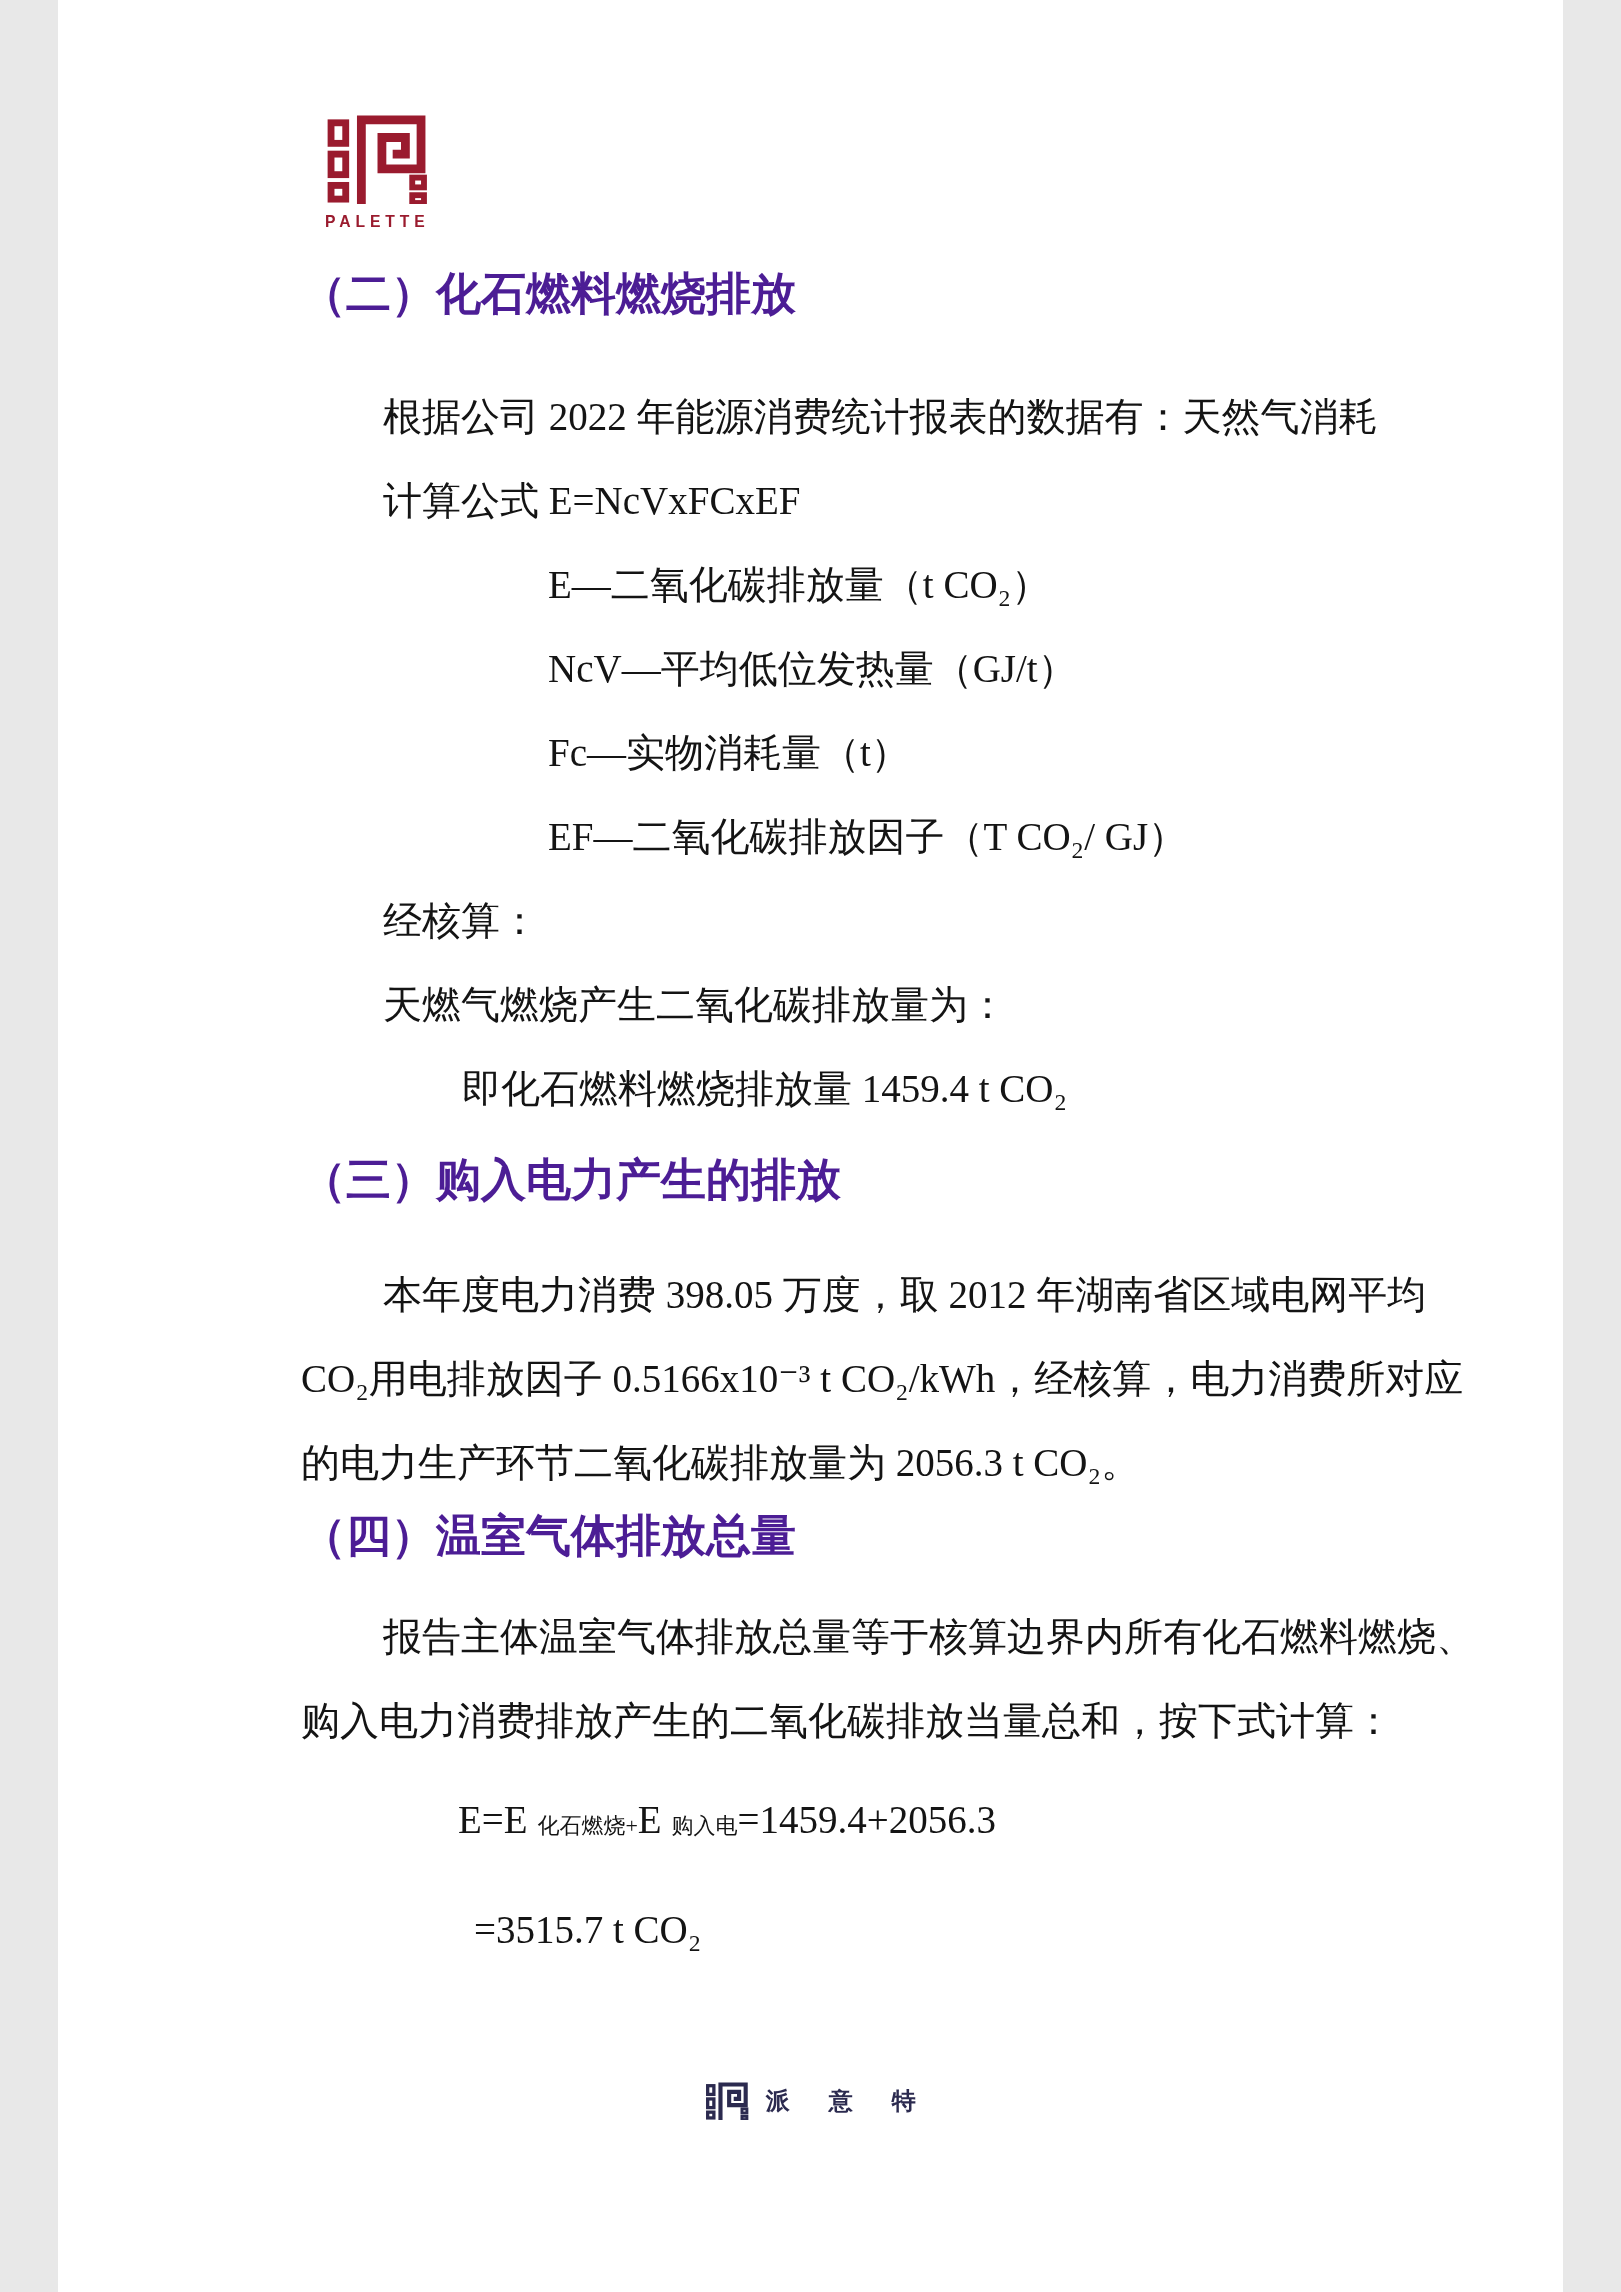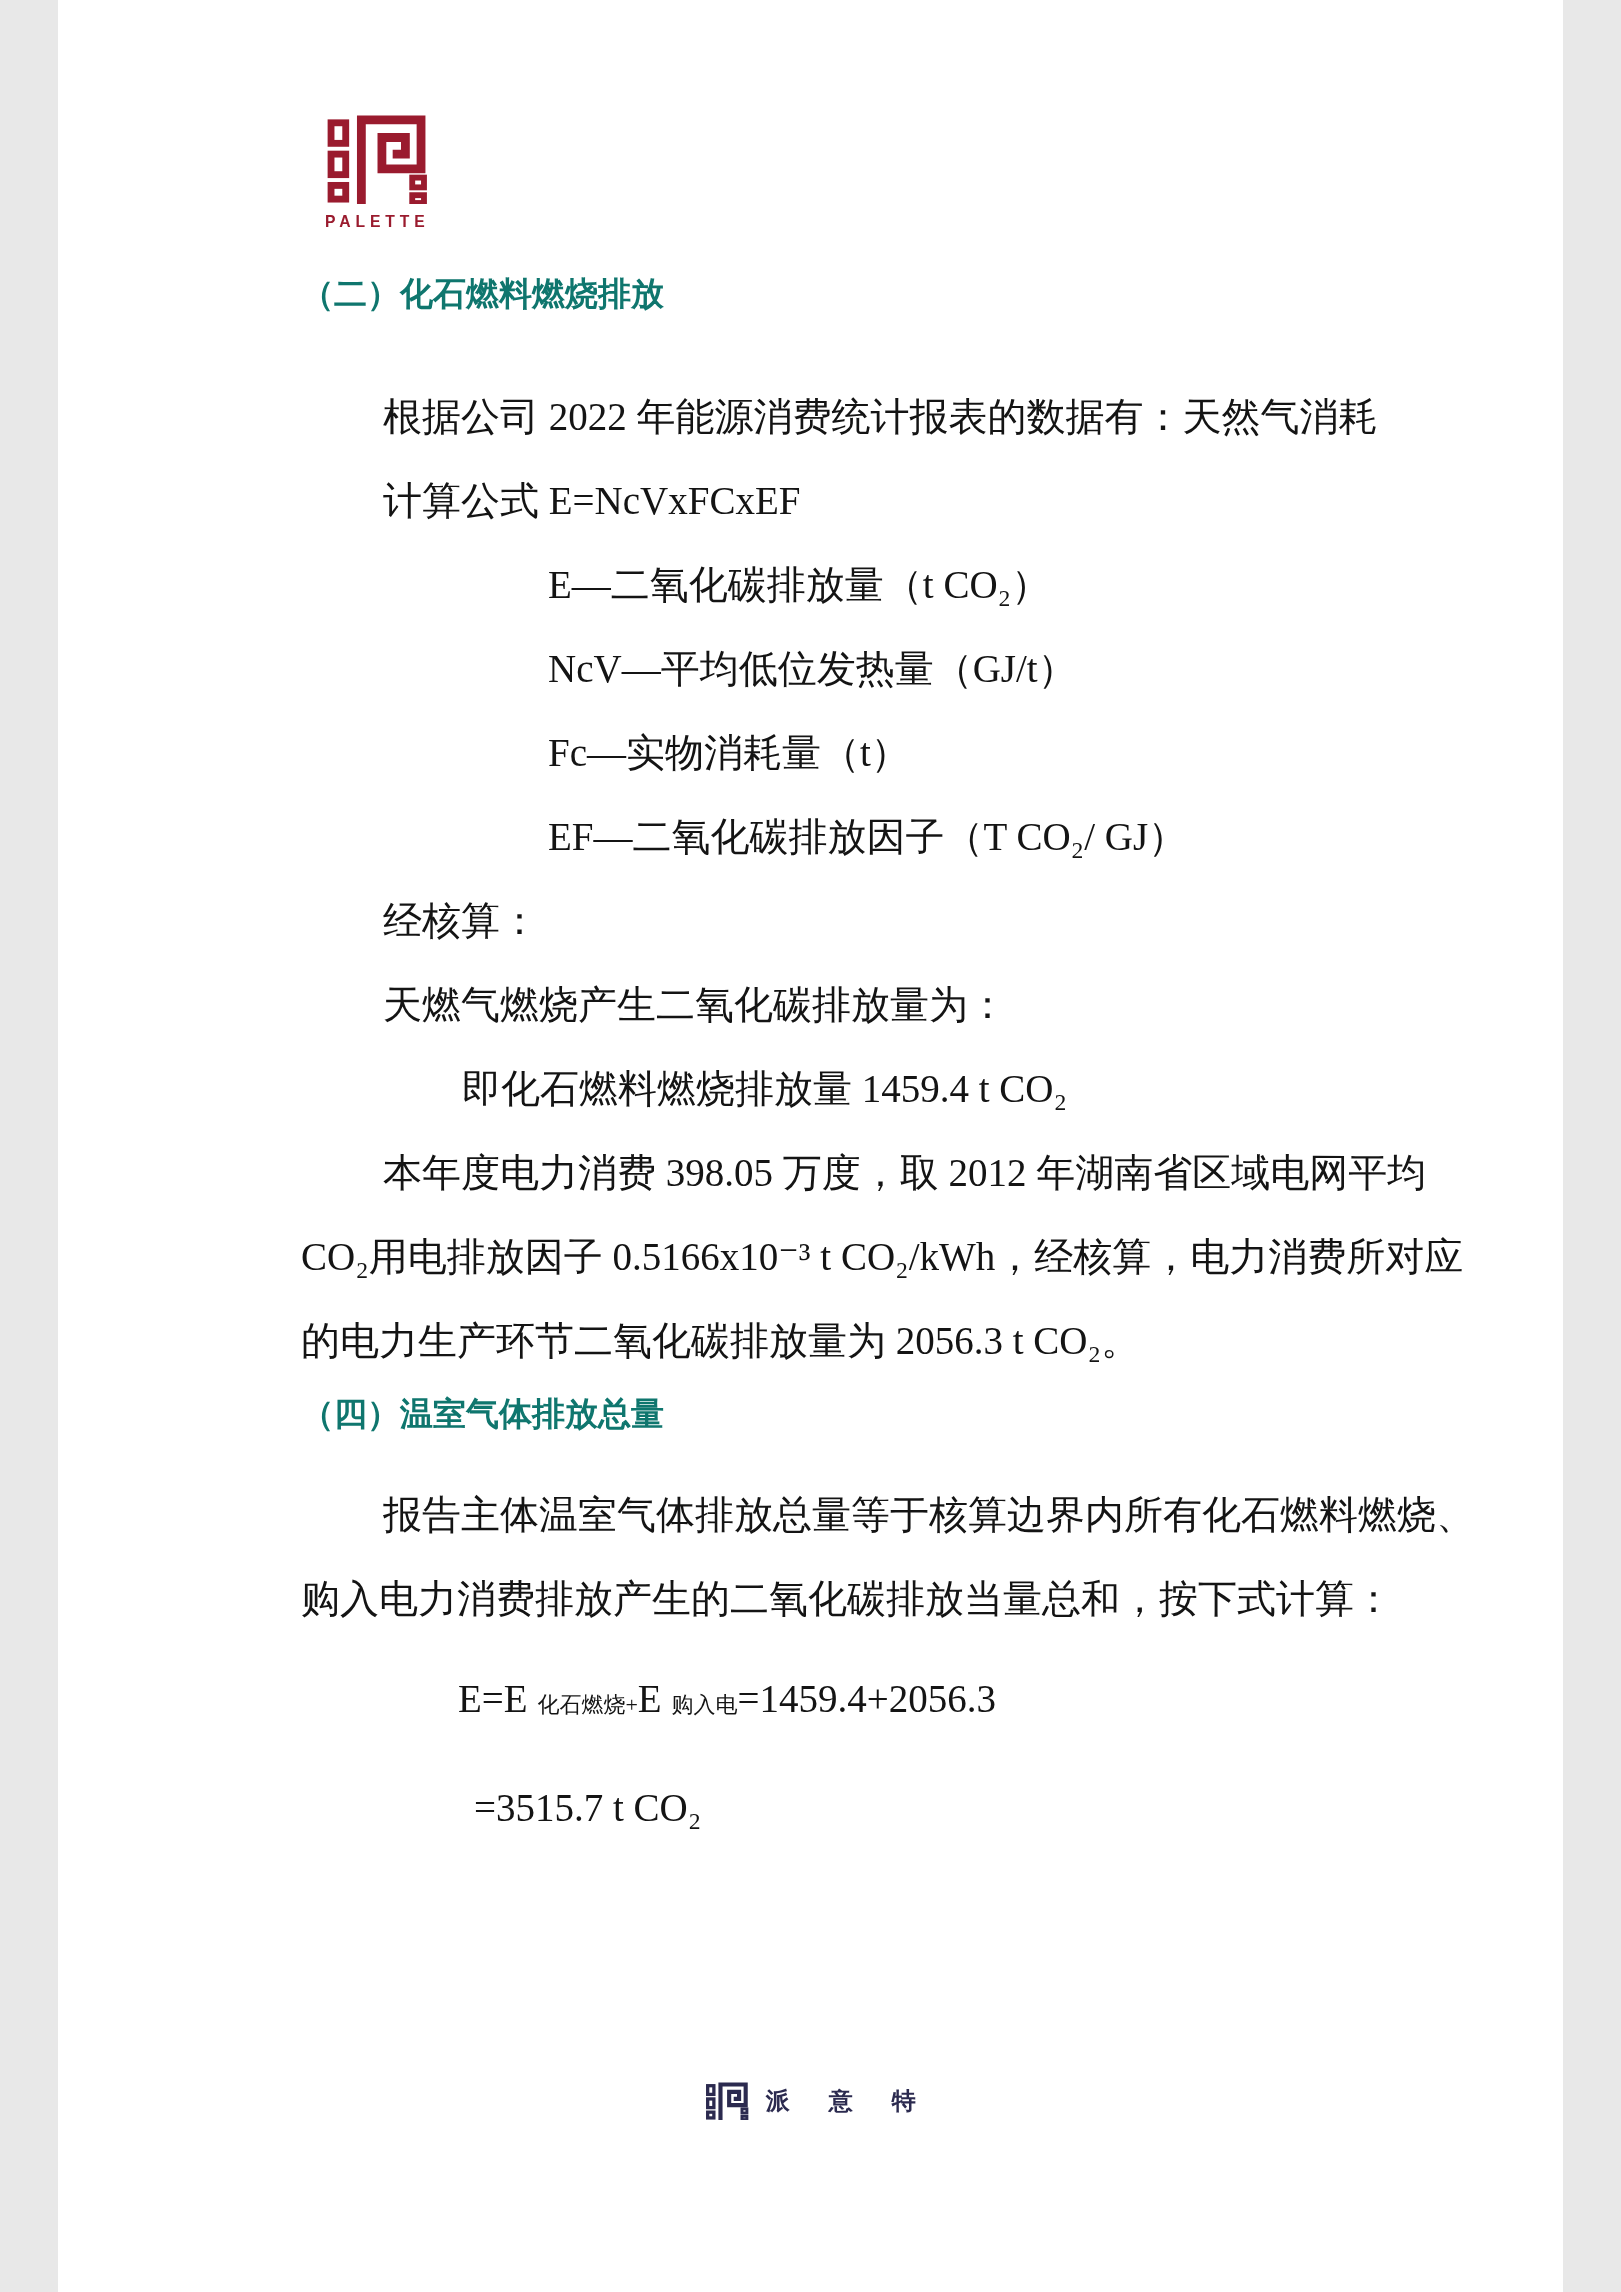--- a/index.html
+++ b/index.html
@@ -22,22 +22,22 @@
     font-size:15.7px; font-weight:700; letter-spacing:4.9px;
     color:#9a1b2e;
   }
 
   
   .content { position:absolute; left:243px; top:0; width:1162px; }
 
   .ln { font-size:39px; line-height:84px; white-space:nowrap; }
   .h  {
     font-family:"Liberation Sans","DejaVu Sans",sans-serif;
-    font-weight:700; font-size:33px; line-height:61px; white-space:nowrap;
-    color:#0f766e;
+    font-weight:700; font-size:45px; line-height:61px; white-space:nowrap;
+    color:#4c1d95;
   }
   .h2m { margin:263px 0 51px 0; }
   .h3m { margin:17.6px 0 43px 0; }
   .h4m { margin:0 0 29px 0; }
 
   .ind2 { padding-left:82px; }   
   .ind4 { padding-left:161px; }  
   .ind6 { padding-left:247px; }  
   .indF { padding-left:157px; margin-top:15.7px; } 
   .indR { padding-left:173px; margin-top:19.6px; } 
@@ -82,20 +82,21 @@
     <div class="ln ind2">根据公司 2022 年能源消费统计报表的数据有：天然气消耗</div>
     <div class="ln ind2">计算公式 E=NcVxFCxEF</div>
     <div class="ln ind6">E—二氧化碳排放量（t CO₂）</div>
     <div class="ln ind6">NcV—平均低位发热量（GJ/t）</div>
     <div class="ln ind6">Fc—实物消耗量（t）</div>
     <div class="ln ind6">EF—二氧化碳排放因子（T CO₂/ GJ）</div>
     <div class="ln ind2">经核算：</div>
     <div class="ln ind2">天燃气燃烧产生二氧化碳排放量为：</div>
     <div class="ln ind4">即化石燃料燃烧排放量 1459.4 t CO₂</div>
 
+    <div class="h h3m">（三）购入电力产生的排放</div>
 
     <div class="ln ind2">本年度电力消费 398.05 万度，取 2012 年湖南省区域电网平均</div>
     <div class="ln">CO₂用电排放因子 0.5166x10⁻³ t CO₂/kWh，经核算，电力消费所对应</div>
     <div class="ln">的电力生产环节二氧化碳排放量为 2056.3 t CO₂。</div>
 
     <div class="h h4m">（四）温室气体排放总量</div>
 
     <div class="ln ind2">报告主体温室气体排放总量等于核算边界内所有化石燃料燃烧、</div>
     <div class="ln">购入电力消费排放产生的二氧化碳排放当量总和，按下式计算：</div>
 

